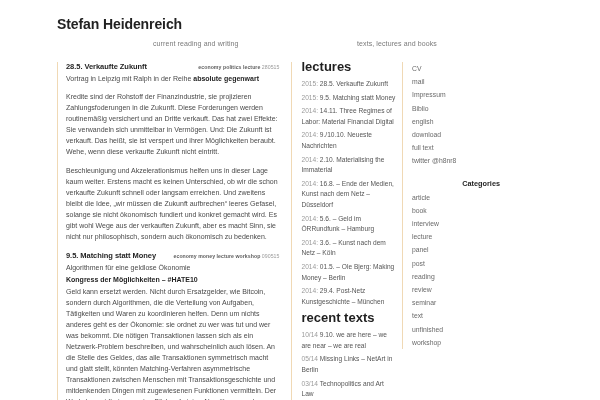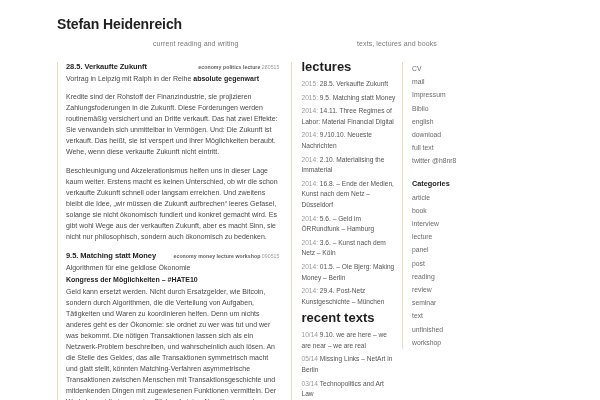--- a/index.html
+++ b/index.html
@@ -148,21 +148,22 @@
   .link-list { margin: 0; padding: 0; list-style: none; }
   .link-list li {
     font-size: 6.8px;
     line-height: 13.2px;
     color: #6a6a6a;
   }
   .side-heading {
     font-size: 7.3px;
     font-weight: bold;
     color: #1f1f1f;
-    margin: 11px 0 3px 0;
+    margin: 11px 0 3px 8px;
+    text-align: right;
   }
 </style>
 </head>
 <body>
 
 <div class="page">
 
   <div class="site-header">
     <h1 class="site-title">Stefan Heidenreich</h1>
     <div class="site-nav">

